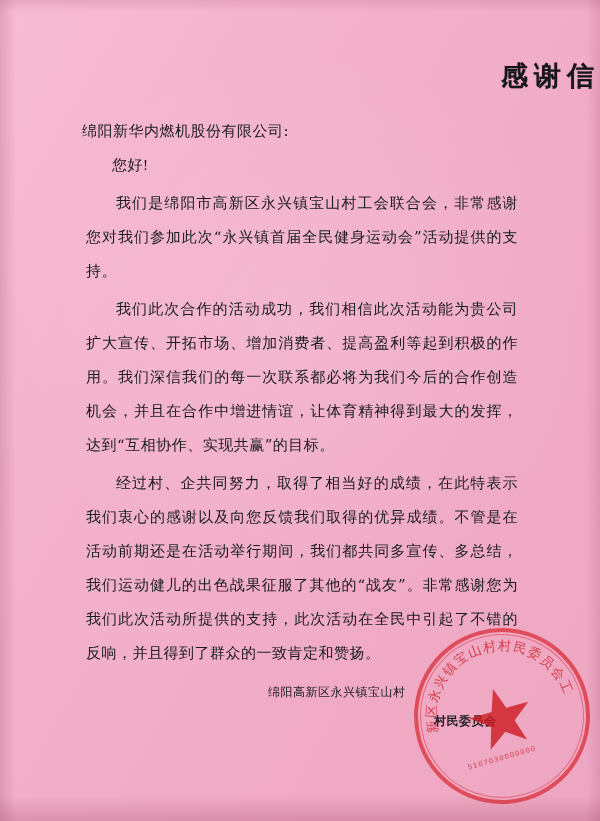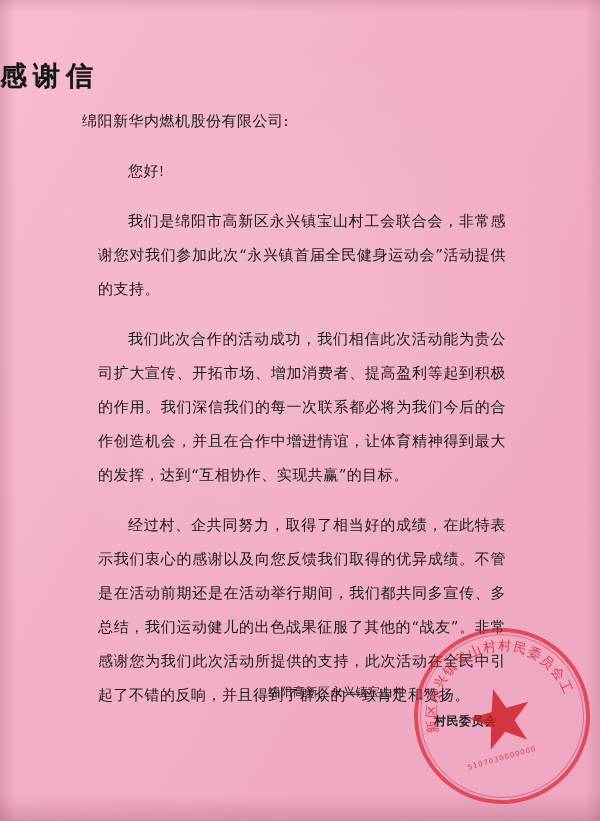--- a/index.html
+++ b/index.html
@@ -44,53 +44,53 @@
     position: absolute; left: 0; bottom: 0; width: 600px; height: 26px;
     background: linear-gradient(to top, rgba(120,30,60,0.20), rgba(120,30,60,0));
     pointer-events: none;
   }
 
   .doc-title {
     position: absolute;
     top: 58px;
     left: 0;
     width: 600px;
-    text-align: left;
+    text-align: right;
     font-family: Liberation Sans, sans-serif;
     font-weight: bold;
     font-size: 27px;
     letter-spacing: 6px;
     color: #15161a;
     text-shadow: 0 0 1px rgba(0,0,0,0.35);
   }
 
   .body-block {
     position: absolute;
-    top: 104px;
+    top: 114px;
     left: 82px;
     width: 440px;
     font-family: "DejaVu Serif", "Liberation Serif", serif;
     font-size: 15px;
     line-height: 34px;
     color: #1a1b20;
     text-align: justify;
     text-justify: inter-ideograph;
   }
   .salutation {
     margin: 0 0 0 0;
     letter-spacing: 0.5px;
   }
   .greeting {
-    margin: 16px;
+    margin: 0;
     text-indent: 2em;
     letter-spacing: 0.5px;
     font-family: Liberation Serif, serif;
   }
   .para {
-    margin: 16px;
+    margin: 4px;
     text-indent: 2em;
     letter-spacing: 0.5px;
   }
 
   .signature {
     position: absolute;
     top: 678px;
     left: 268px;
     width: 280px;
     font-family: "DejaVu Serif", "Liberation Serif", serif;

